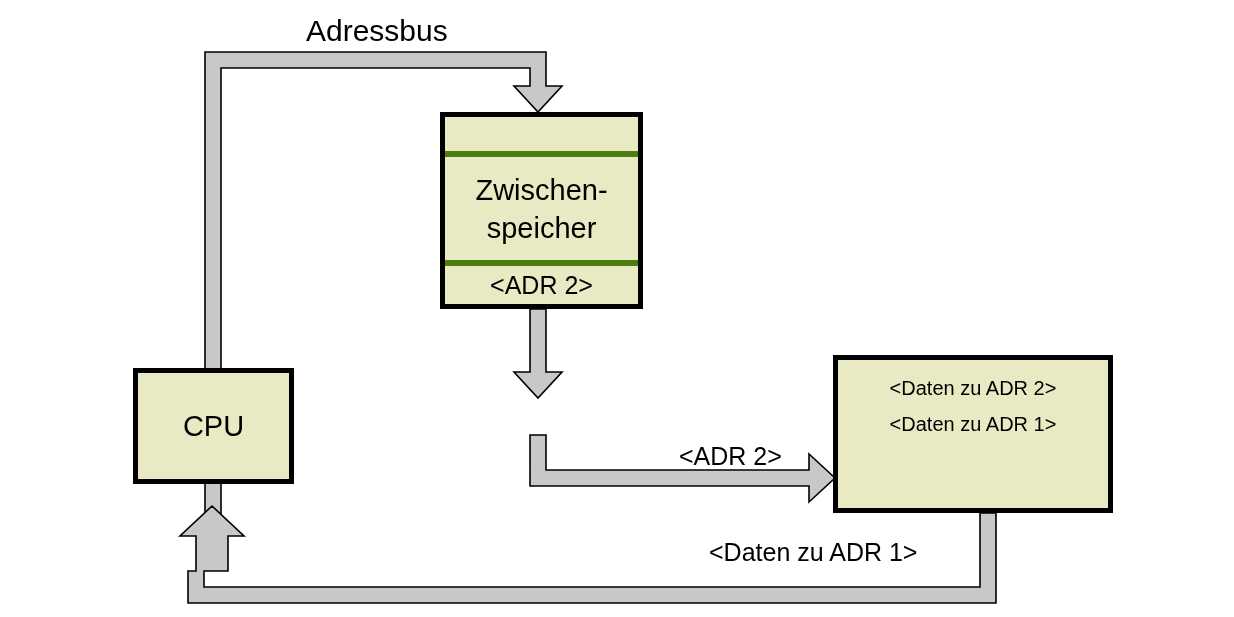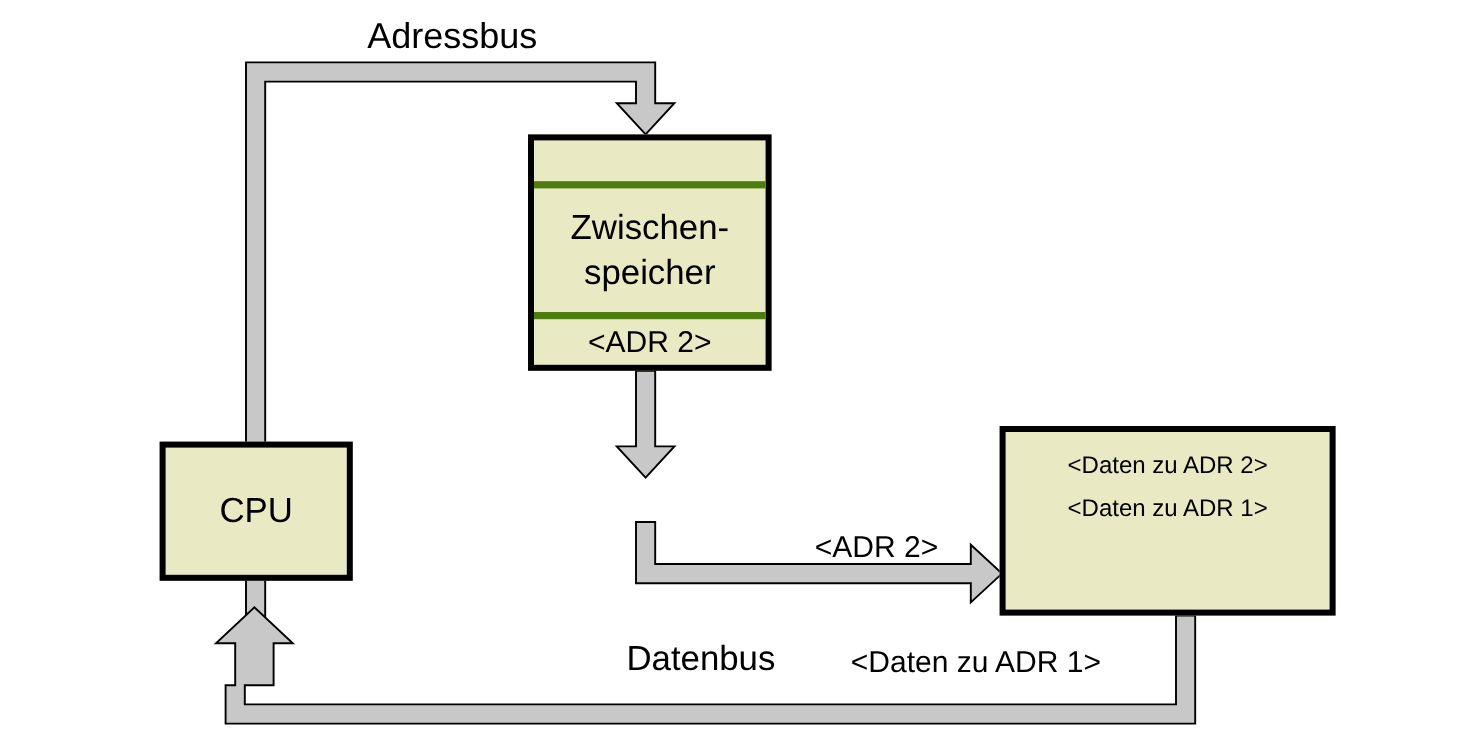--- a/index.html
+++ b/index.html
@@ -139,17 +139,16 @@
     <span>CPU</span>
   </div>
 
 
   <div class="box" id="ram-box">
     <div class="box-row" id="ram-line-1">&lt;Daten zu ADR 2&gt;</div>
     <div class="box-row" id="ram-line-2">&lt;Daten zu ADR 1&gt;</div>
   </div>
 
   <div class="lbl" id="lbl-adressbus">Adressbus</div>
-  <div class="lbl" id="lbl-datenbus">Datenbus</div>
   <div class="lbl" id="lbl-daten-adr1">&lt;Daten zu ADR 1&gt;</div>
   <div class="lbl" id="lbl-adr2-arrow">&lt;ADR 2&gt;</div>
 
 </div>
 
 </body></html>

